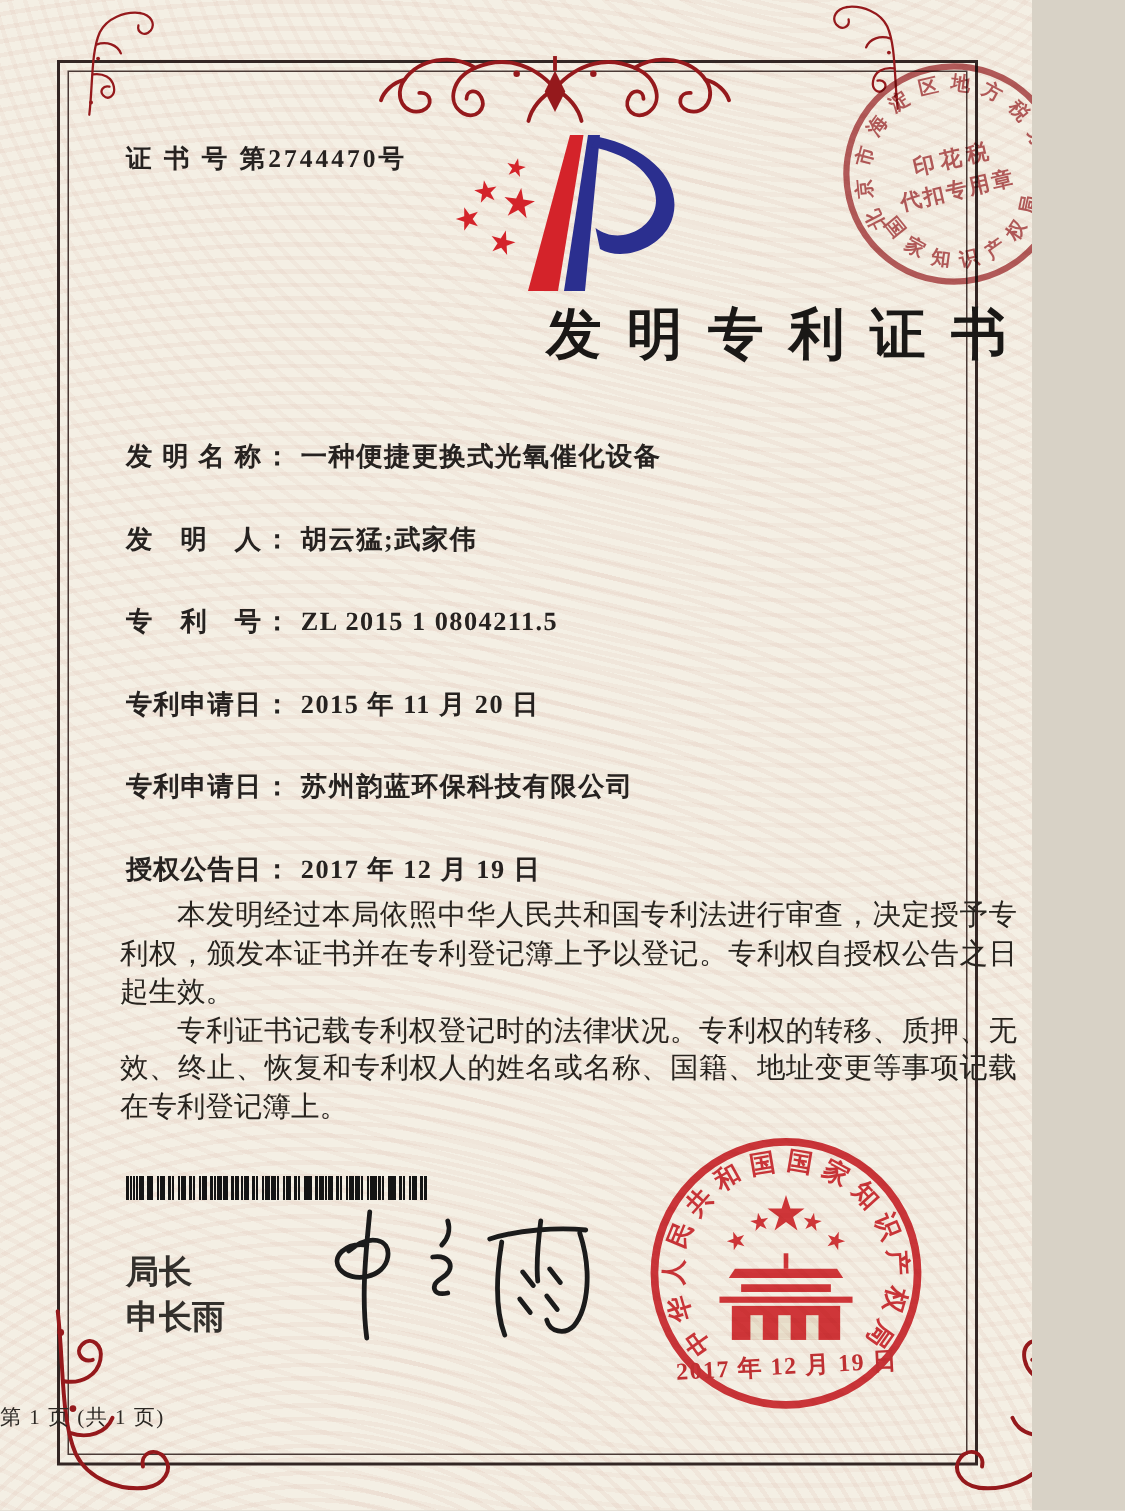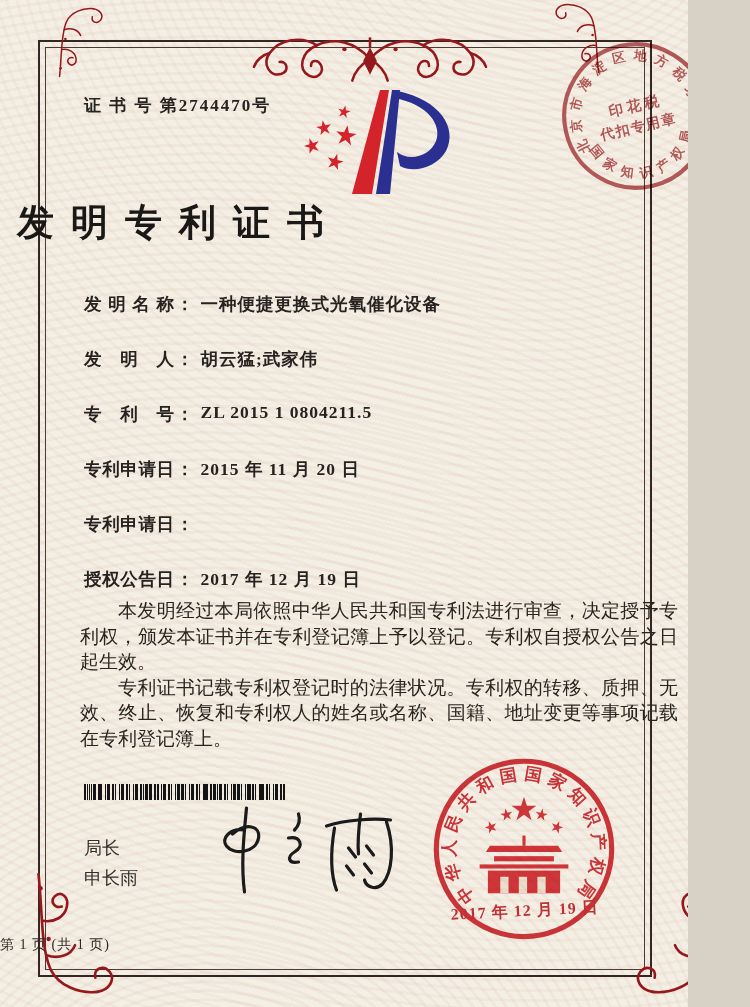--- a/index.html
+++ b/index.html
@@ -13,40 +13,40 @@
       repeating-radial-gradient(circle at 78% -15%, rgba(205,150,135,.08) 0 3px, rgba(0,0,0,0) 3px 10px);
   }
   
   .frame-outer{position:absolute;left:38px;top:40px;right:36px;bottom:30px;border:2px solid #332624;}
   .frame-inner{position:absolute;left:45px;top:47px;right:43px;bottom:37px;border:1px solid #4a3a36;}
 
   .cert-no{position:absolute;left:84px;top:94px;font-size:17px;letter-spacing:2px;font-weight:600;}
 
   .logo{position:absolute;left:288px;top:88px;width:180px;height:110px;}
 
-  .title{position:absolute;left:0;right:0;top:198px;text-align:left;
+  .title{position:absolute;left:0;right:0;top:198px;text-align:right;
          font-size:37px;font-weight:600;letter-spacing:17px;text-indent:17px;color:#1a1816;}
 
   .fields{position:absolute;left:84px;top:292px;display:flex;flex-direction:column;gap:31px;font-size:17.5px;}
-  .field-row{display:flex;align-items:flex-start;white-space:nowrap;}
+  .field-row{display:flex;align-items:center;white-space:nowrap;}
   .field-label{display:inline-block;width:90px;text-align:justify;text-align-last:justify;font-weight:600;}
   .field-colon{margin:0 7px 0 2px;font-weight:600;}
   .field-value{font-weight:600;letter-spacing:1px;}
 
   .body-text{position:absolute;left:80px;top:598px;width:598px;font-size:19px;line-height:25.5px;
              text-align:justify;color:#28241f;font-weight:500;}
   .body-text p{margin:0;text-indent:2em;}
 
   .barcode{position:absolute;left:84px;top:784px;width:202px;height:16px;
     background-image:
       repeating-linear-gradient(90deg, transparent 0 5px, #141414 5px 6px, transparent 6px 15px, #141414 15px 17px, transparent 17px 23px),
       repeating-linear-gradient(90deg, #141414 0 2px, transparent 2px 3px, #141414 3px 4px, transparent 4px 7px, #141414 7px 8px, transparent 8px 9px, #141414 9px 12px, transparent 12px 14px);
   }
 
-  .signer{position:absolute;left:84px;top:833px;font-size:18px;font-weight:400;line-height:30px;color:#33302c;}
+  .signer{position:absolute;left:84px;top:833px;font-size:22px;font-weight:700;line-height:30px;color:#33302c;}
   .signature{position:absolute;left:192px;top:800px;width:215px;height:100px;}
 
   .seal{position:absolute;left:426px;top:753px;width:196px;height:196px;opacity:.93;mix-blend-mode:multiply;}
   .tax-stamp{position:absolute;left:558px;top:38px;width:156px;height:156px;transform:rotate(-13deg);opacity:.8;mix-blend-mode:multiply;}
 
   .footer{position:absolute;left:0;right:0;top:936px;text-align:left;font-size:14px;letter-spacing:1px;color:#2c2824;}
 
   .orn-top{position:absolute;left:252px;top:28px;width:236px;height:62px;}
   .orn-corner{position:absolute;width:92px;height:132px;}
   .orn-bl{left:28px;top:868px;}
@@ -134,20 +134,21 @@
         <span class="field-value">ZL 2015 1 0804211.5</span>
     </div>
     <div class="field-row">
       <span class="field-label">专利申请日</span>
         <span class="field-colon">：</span>
         <span class="field-value">2015 年 11 月 20 日</span>
     </div>
     <div class="field-row">
       <span class="field-label">专利申请日</span>
         <span class="field-colon">：</span>
+        <span class="field-value">苏州韵蓝环保科技有限公司</span>
     </div>
     <div class="field-row">
       <span class="field-label">授权公告日</span>
         <span class="field-colon">：</span>
         <span class="field-value">2017 年 12 月 19 日</span>
     </div>
   </div>
 
   <div class="body-text">
     <p>本发明经过本局依照中华人民共和国专利法进行审查，决定授予专利权，颁发本证书并在专利登记簿上予以登记。专利权自授权公告之日起生效。</p>

